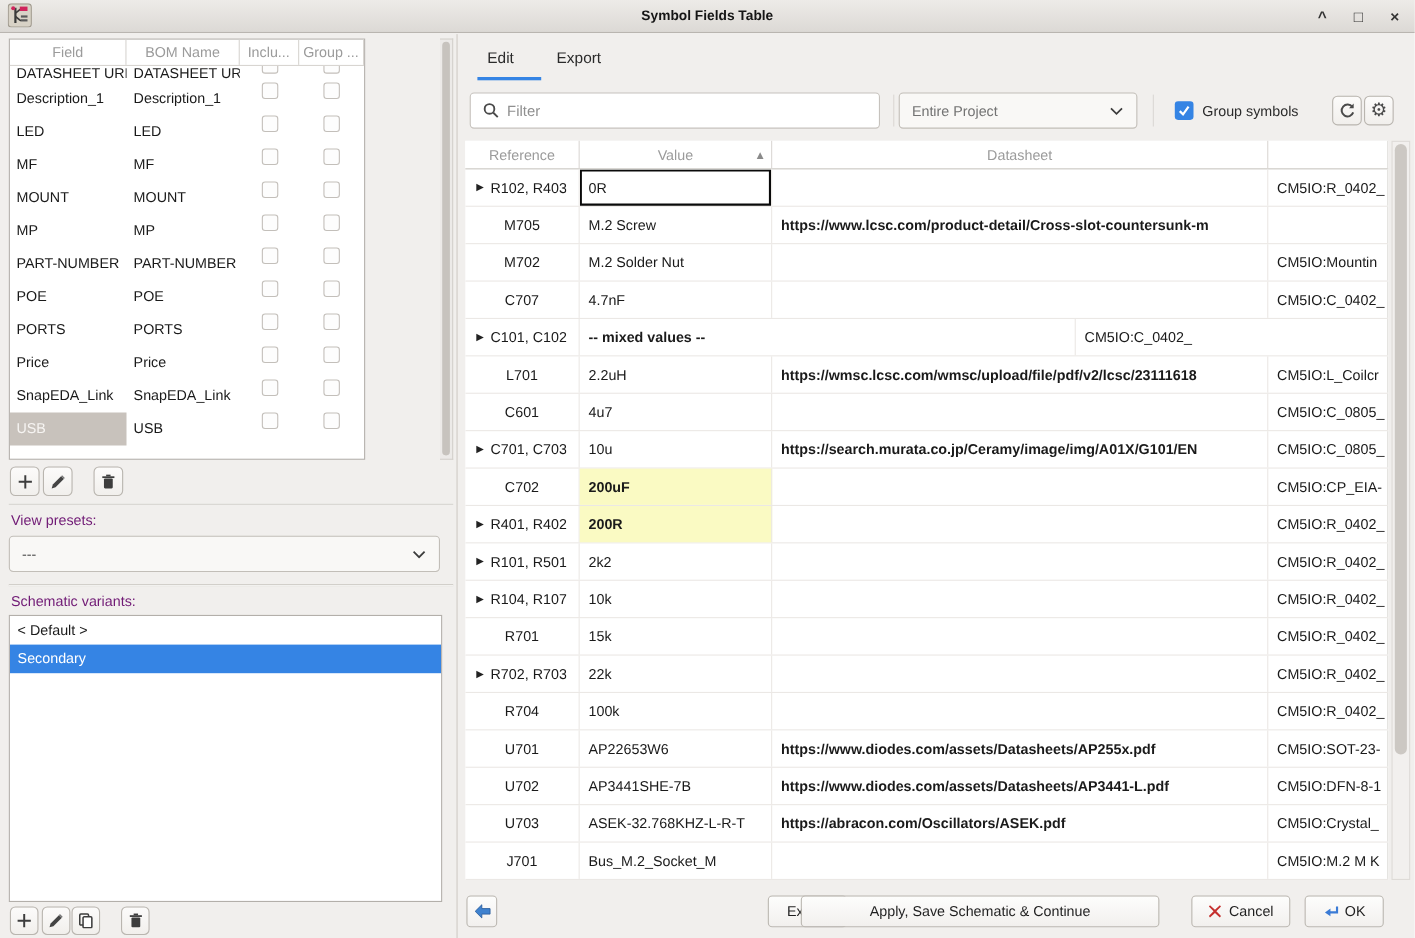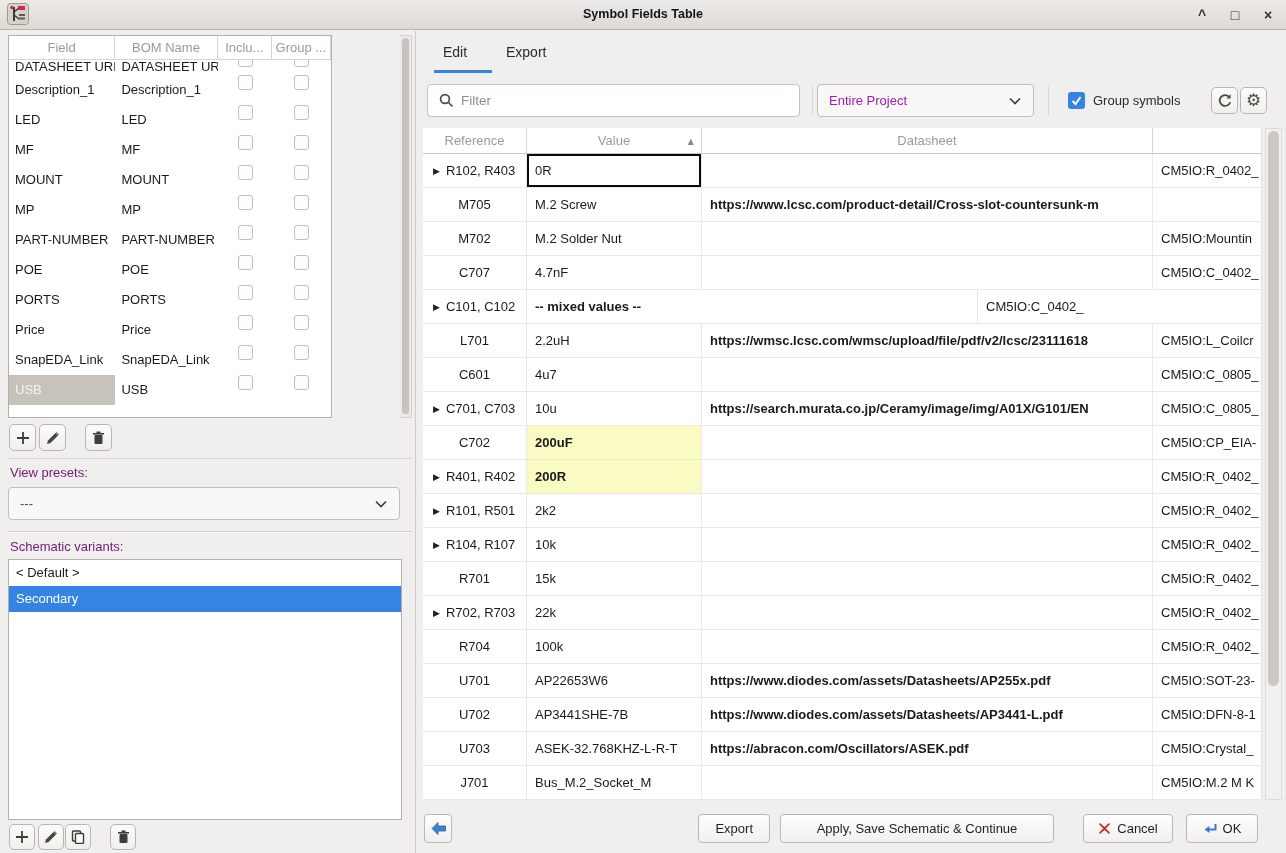--- a/index.html
+++ b/index.html
@@ -75,21 +75,21 @@
   .filter-box{
     position:absolute; left:7px; top:0; width:373px; height:33px; background:#fff;
     border:1px solid #c6c2bd; border-radius:4px; display:flex; align-items:center;
   }
   .filter-box svg{ margin:0 7px 0 11px; flex:0 0 auto;}
   .filter-input{ border:none; outline:none; flex:1; font:13.5px "Liberation Sans",sans-serif; color:#222; background:transparent; height:100%;}
   .filter-input::placeholder{ color:#8f8f8f; }
   .tsep{ position:absolute; top:2px; width:1px; height:29px; background:#dbd8d4; }
   .tsep1{ left:392px; } .tsep2{ left:628px; }
   .scope-combo{ left:397px; top:0; width:217px; }
-  .scope-combo .combo-value{ color:#a21caf; }
+  .scope-combo .combo-value{ color:#737373; }
   .gs-check{
     position:absolute; left:648px; top:8px; width:17px; height:17px; background:#3584e4;
     border-radius:3px; display:flex; align-items:center; justify-content:center; cursor:default;
   }
   .gs-label{ position:absolute; left:673px; top:9px; color:#2b2b2b; }
   .icon-btn{
     position:absolute; top:3px; width:27px; height:27px; background:linear-gradient(#fcfbfa,#f1efec);
     border:1px solid #b9b5af; border-radius:5px; display:flex; align-items:center; justify-content:center; cursor:default;
   }
   .btn-refresh{ left:791px; } .btn-settings{ left:820px; }
@@ -116,21 +116,21 @@
   .table-thumb{ position:absolute; left:2px; top:2px; width:11px; height:555px; background:#ccc8c3; border-radius:6px; }
   
   .footer{ position:absolute; left:0; right:0; top:784px; height:34px; }
   .btn{
     height:29px; background:linear-gradient(#fdfdfc,#f2f0ee); border:1px solid #bcb8b2; border-radius:4px;
     display:flex; align-items:center; justify-content:center; font-size:13px; color:#1f1f1f;
     padding:0 16px; position:absolute; top:0; cursor:default; white-space:nowrap;
   }
   .btn-back{ left:4px; width:28px; padding:0; }
   .btn-export2{ right:516px; }
-  .btn-apply{ right:232px; width:274px; }
+  .btn-apply{ right:232px; width:326px; }
   .btn-cancel{ right:113px; width:90px; }
   .btn-ok{ right:28px; width:72px; }
   .btn .bicon{ margin-right:6px; display:flex; align-items:center; }
 </style>
 </head>
 <body>
 
 <div class="titlebar">
   <span class="app-icon">
     <svg width="22" height="22" viewBox="0 0 22 22">

